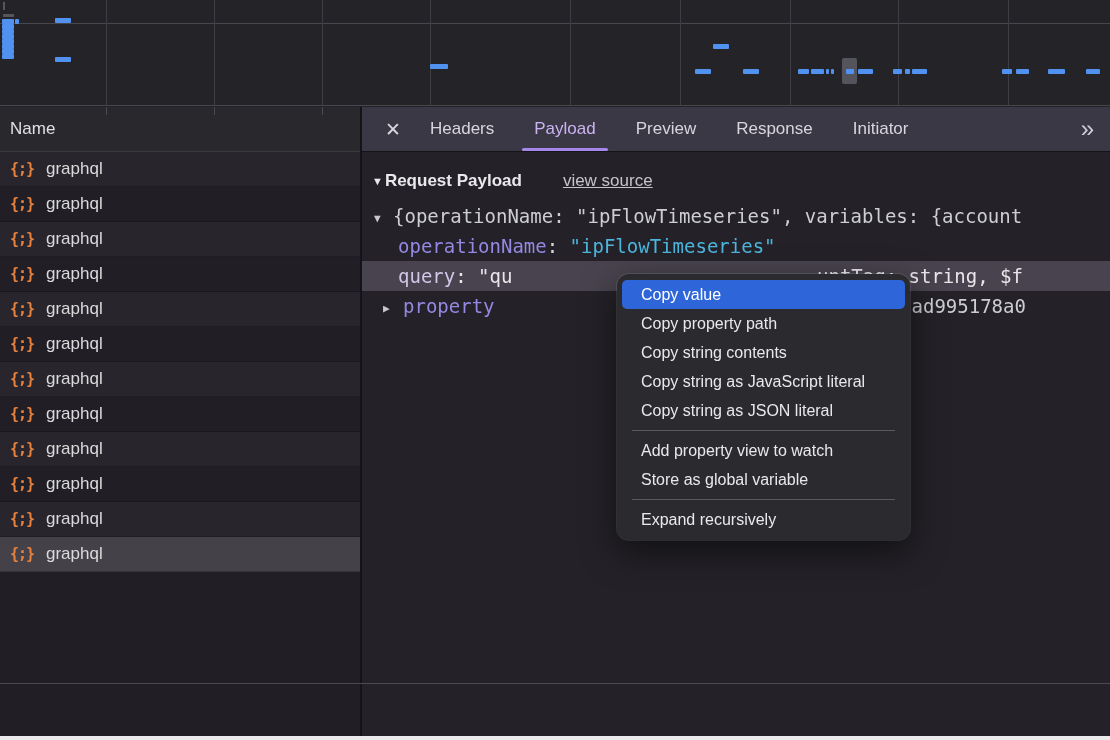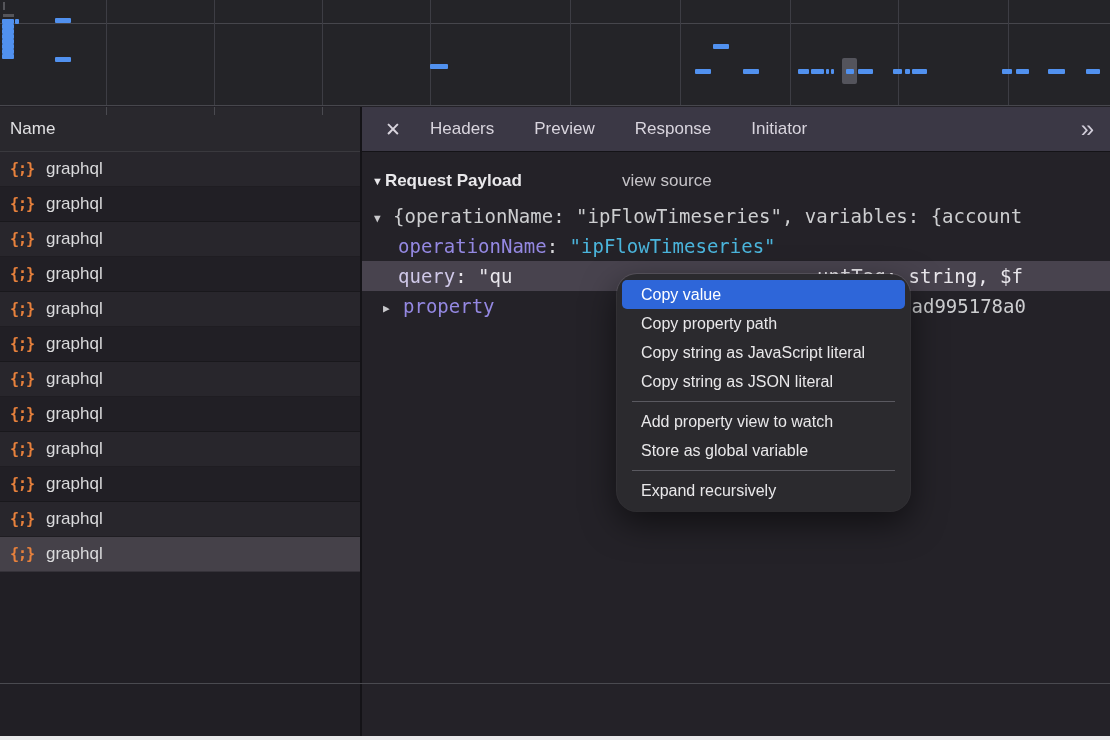--- a/index.html
+++ b/index.html
@@ -74,42 +74,42 @@
   }
 
   
   .payload-body { position:absolute; top:45px; left:0; right:0; bottom:0; }
   .section-row {
     position:absolute; top:14px; left:10px; right:0; height:30px;
     display:flex; align-items:center; font-size:17px;
   }
   .tri { font-size:11px; color:#e9e8eb; margin-right:2px; }
   .section-title { font-weight:bold; color:#e9e8eb; }
-  .view-source { color:#c6c4c8; margin-left:100px; cursor:pointer; }
+  .view-source { color:#c6c4c8; margin-left:41px; cursor:pointer;text-decoration:underline; }
 
   .tree { position:absolute; top:49px; left:0; right:0; font-family:"DejaVu Sans Mono", monospace; font-size:19px; }
   .tree-row { position:relative; height:30px; line-height:30px; white-space:nowrap; overflow:hidden; }
   .tree-row.selected-row { background:#48434e; }
   .t-arrow { font-size:11px; color:#c9c9cc; vertical-align:1px; }
   .t-preview { color:#cdced0; }
   .t-key { color:#9488e2; }
   .t-key-sel { color:#cfc8e8;text-align:right; }
   .t-sep { color:#d6d6d8; }
   .t-str { color:#4bb5dc; }
   .t-plain { color:#e9e7ec; }
   .t-frag { position:absolute; top:0; }
 
   
   .h-divider { position:absolute; left:0; top:683px; width:1110px; height:1px; background:#4a4a50; z-index:5; }
   .bottom-edge { position:absolute; left:0; bottom:0; width:1110px; height:4px; background:#ebebed; z-index:6; }
 
   
   .context-menu {
     position:absolute; left:617px; top:274px; width:293px;
-    background:#2b2a2e; border-radius:20px; padding:6px 0;
+    background:#2b2a2e; border-radius:12px; padding:6px 0;
     box-shadow:0 0 0 1px rgba(255,255,255,0.10), 0 12px 34px rgba(0,0,0,0.55);
     z-index:10; font-size:16px; color:#e9e8ea;
   }
   .menu-item { height:29px; line-height:29px; padding-left:19px; margin:0 5px; border-radius:5px; cursor:default; }
   .menu-item.highlighted { background:#2e66d9; color:#ffffff; }
   .menu-sep { height:1px; background:#5a5960; margin:5px 15px; }
 </style>
 </head>
 <body>
 
@@ -220,20 +220,21 @@
           </div>
         </div>
     </div>
 
     <div class="v-divider"></div>
 
     <div class="right-panel">
       <div class="tabbar" id="tabbar">
         <div class="close-btn">✕</div>
         <div class="tab">Headers</div>
+          <div class="tab selected">Payload</div>
           <div class="tab">Preview</div>
           <div class="tab">Response</div>
           <div class="tab">Initiator</div>
           <div class="tab-overflow">»</div>
       </div>
 
       <div class="payload-body">
         <div class="section-row">
           <span class="tri">▼</span>
           <span class="section-title">Request Payload</span>
@@ -271,20 +272,21 @@
       </div>
     </div>
   </div>
 
   <div class="h-divider"></div>
   <div class="bottom-edge"></div>
 
   <div class="context-menu" id="context-menu">
       <div class="menu-item highlighted">Copy value</div>
       <div class="menu-item">Copy property path</div>
+      <div class="menu-item">Copy string contents</div>
       <div class="menu-item">Copy string as JavaScript literal</div>
       <div class="menu-item">Copy string as JSON literal</div>
       <div class="menu-sep"></div>
       <div class="menu-item">Add property view to watch</div>
       <div class="menu-item">Store as global variable</div>
       <div class="menu-sep"></div>
       <div class="menu-item">Expand recursively</div>
     </div>
 </div>
 

